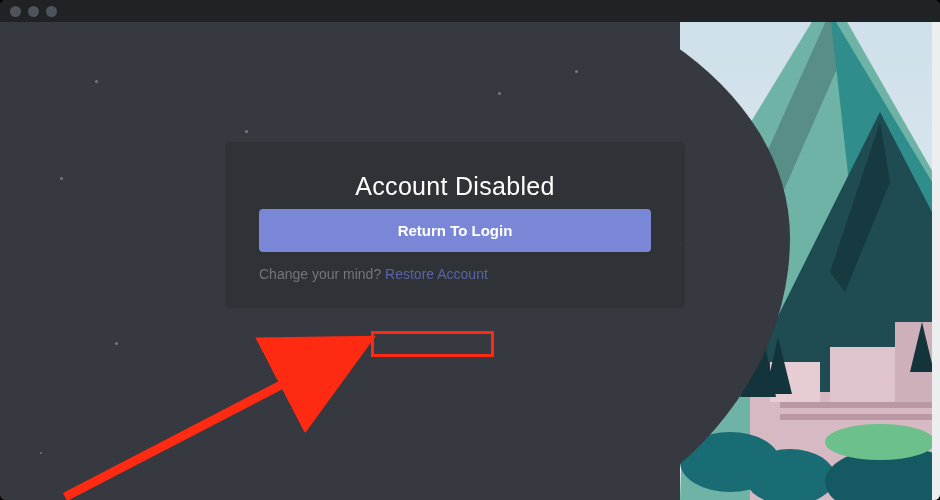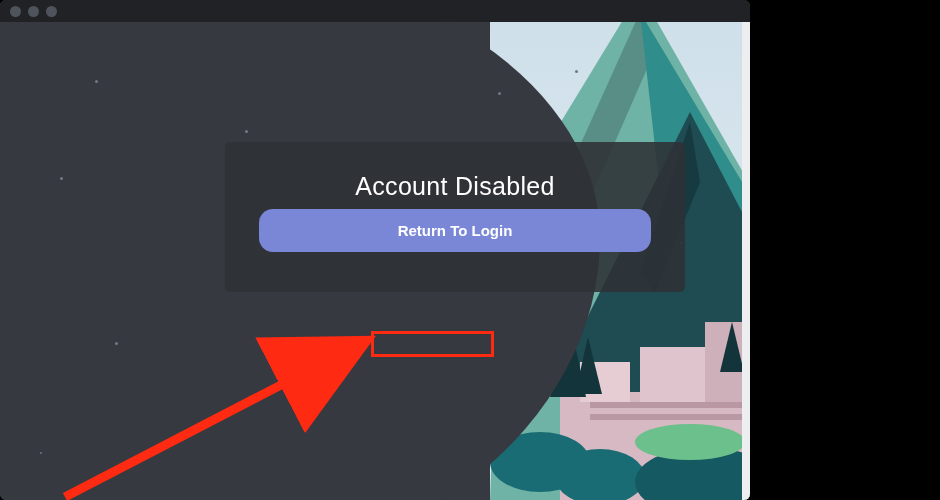--- a/index.html
+++ b/index.html
@@ -1,20 +1,20 @@
 <!DOCTYPE html>
 <html><head>
 <meta charset="utf-8">
 <style>
   * { box-sizing: border-box; margin: 0; padding: 0; }
   html, body { width: 940px; height: 500px; overflow: hidden; font-family: "Helvetica Neue", Arial, sans-serif; background:#000; }
 
   .window {
     position: relative;
-    width: 750px; height: 500px;
+    width: 940px; height: 500px;
     background: #36393f;
     border-radius: 6px;
     overflow: hidden;
     box-shadow: 0 4px 30px rgba(0,0,0,.6);
   }
 
   
   .titlebar {
     position: absolute; top:0; left:0; right:0;
     height: 22px;
@@ -80,21 +80,21 @@
     font-size: 16px;
     color: #8b8f95;
     margin-bottom: 22px;
   }
   .btn {
     display:block;
     width: 100%;
     background: #7a87d6;
     color: #fff;
     border: none;
-    border-radius: 14px;
+    border-radius: 4px;
     padding: 13px 8px;
     font-size: 15px;
     font-weight: 600;
     cursor: pointer;
     margin-bottom: 14px;
   }
   .footer-line {
     text-align: left;
     font-size: 14px;
     color: #72767d;
@@ -191,20 +191,23 @@
         <div class="star s5"></div>
         <div class="star s6"></div>
       <div class="star s7"></div>
         <div class="star s8"></div>
         <div class="star s9"></div>
     </div>
 
     <div class="card">
       <h1>Account Disabled</h1>
       <button class="btn">Return To Login</button>
+      <div class="footer-line">
+        <span>Change your mind? </span><span class="link">Restore Account</span>
+      </div>
     </div>
 
     <div class="highlight-box"></div>
 
     <svg class="arrow" viewBox="0 0 330 170">
       <defs>
         <marker id="ah" markerWidth="14" markerHeight="14" refX="10" refY="6" orient="auto">
           <polygon points="0,0 12,6 0,12" fill="#ff2a12"></polygon>
         </marker>
       </defs>

